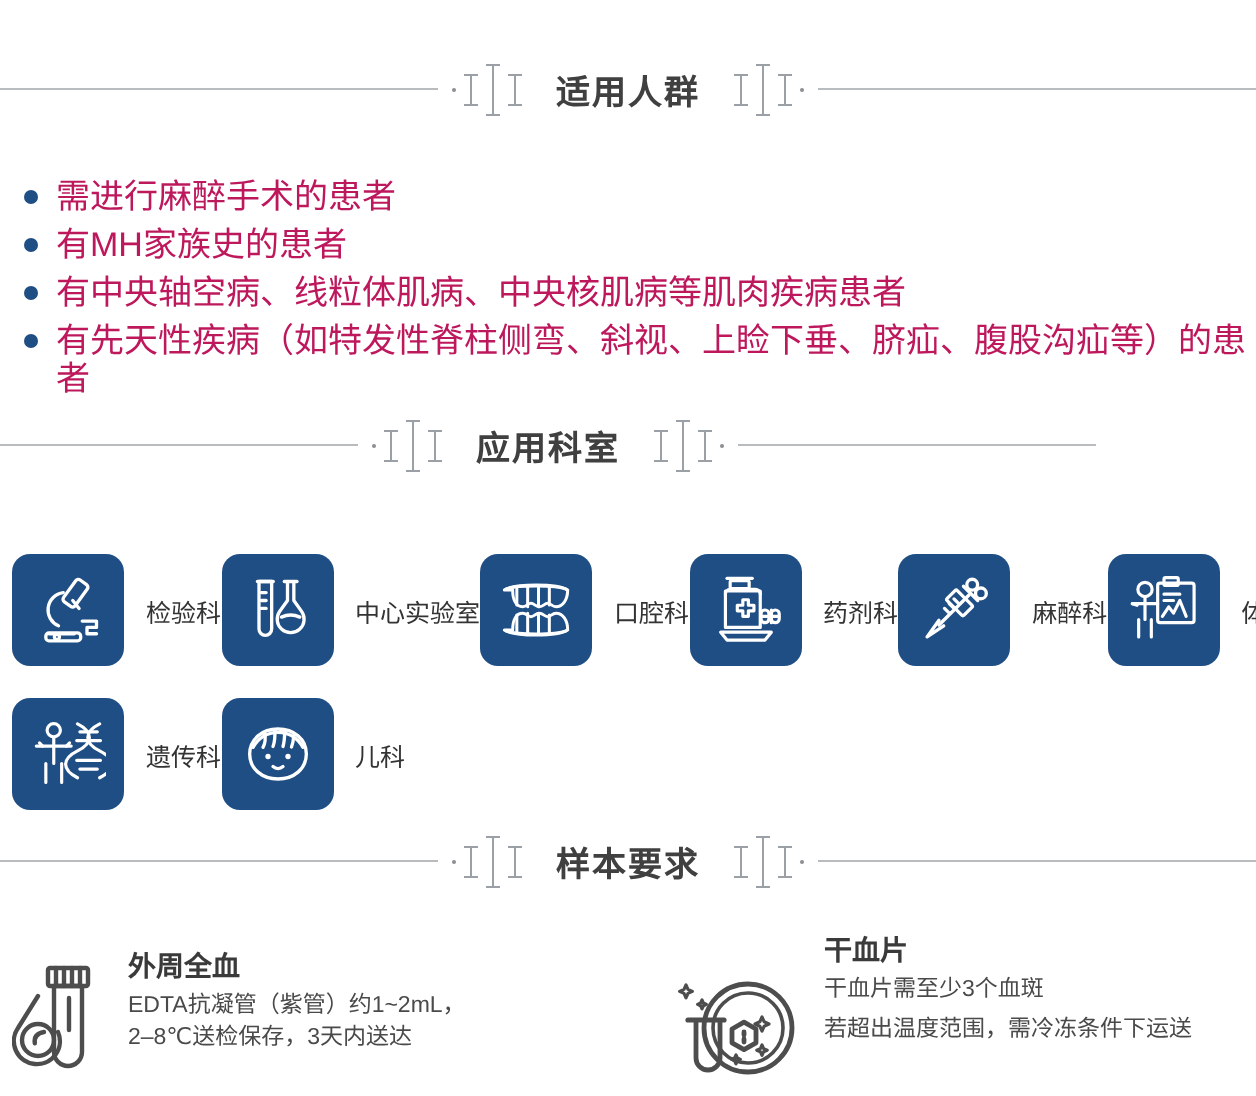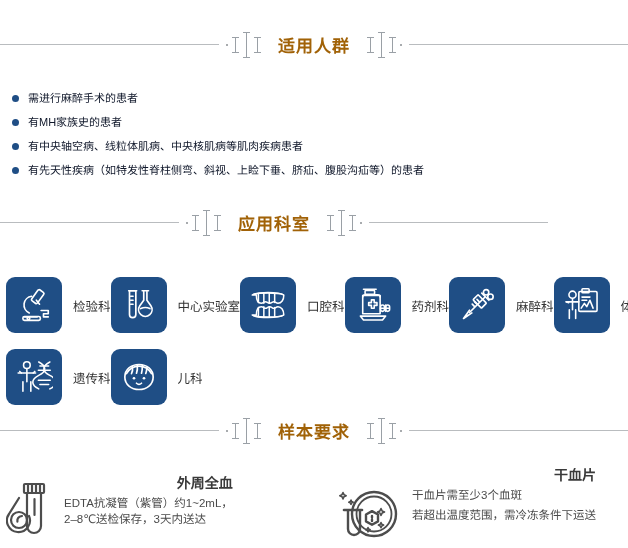--- a/index.html
+++ b/index.html
@@ -62,42 +62,42 @@
     width: 7px;
     height: 1px;
     background: #9aa0a6;
   }
   .ibeam b.t { top: 0; }
   .ibeam b.bm { bottom: 0; }
   .ibeam.short { height: 16px; }
   .ibeam.tall  { height: 26px; }
 
   .section-title {
-    color: #a16207;
+    color: #404040;
     font-size: 17px;
     font-weight: bold;
     letter-spacing: 1px;
     white-space: nowrap;
     padding: 0 10px;
   }
 
   
   #sec-audience { position: absolute; left: 0; top: 18px; width: 628px; }
   .bullet-list {
     list-style: none;
     margin: 0;
     padding: 18px 0 0 12px;
   }
   .bullet-list li {
     display: flex;
     align-items: flex-start;
     margin-bottom: 5px;
-    font-size: 11px;
+    font-size: 17px;
     line-height: 19px;
-    color: #0f172a;
+    color: #be185d;
   }
   .bullet-list li .bdot {
     flex: 0 0 auto;
     width: 7px;
     height: 7px;
     border-radius: 50%;
     background: #1f4e85;
     margin: 6px 9px 0 0;
   }
 
@@ -146,21 +146,20 @@
   .sample.right { width: 292px; }
   .sample-icon { flex: 0 0 auto; }
   .sample-icon svg { display: block; }
   .sample-text { padding-left: 8px; }
   .sample-title {
     font-size: 14px;
     font-weight: bold;
     color: #3a3a3a;
     line-height: 20px;
     margin-bottom: 2px;
-    text-align: right;
   }
   .sample-lines {
     font-size: 11.5px;
     line-height: 16px;
     color: #4a4a4a;
   }
   .sample-lines div { white-space: nowrap; }
   .sample.left .sample-icon  { margin-top: 8px; }
   .sample.right .sample-icon { margin-top: 8px; }
   .sample.right .sample-text { padding-left: 10px; margin-top: -8px; }

